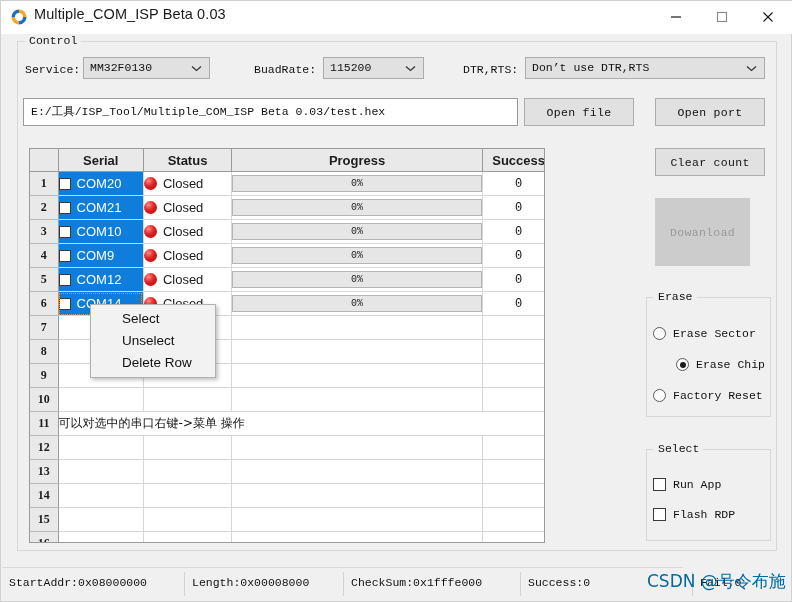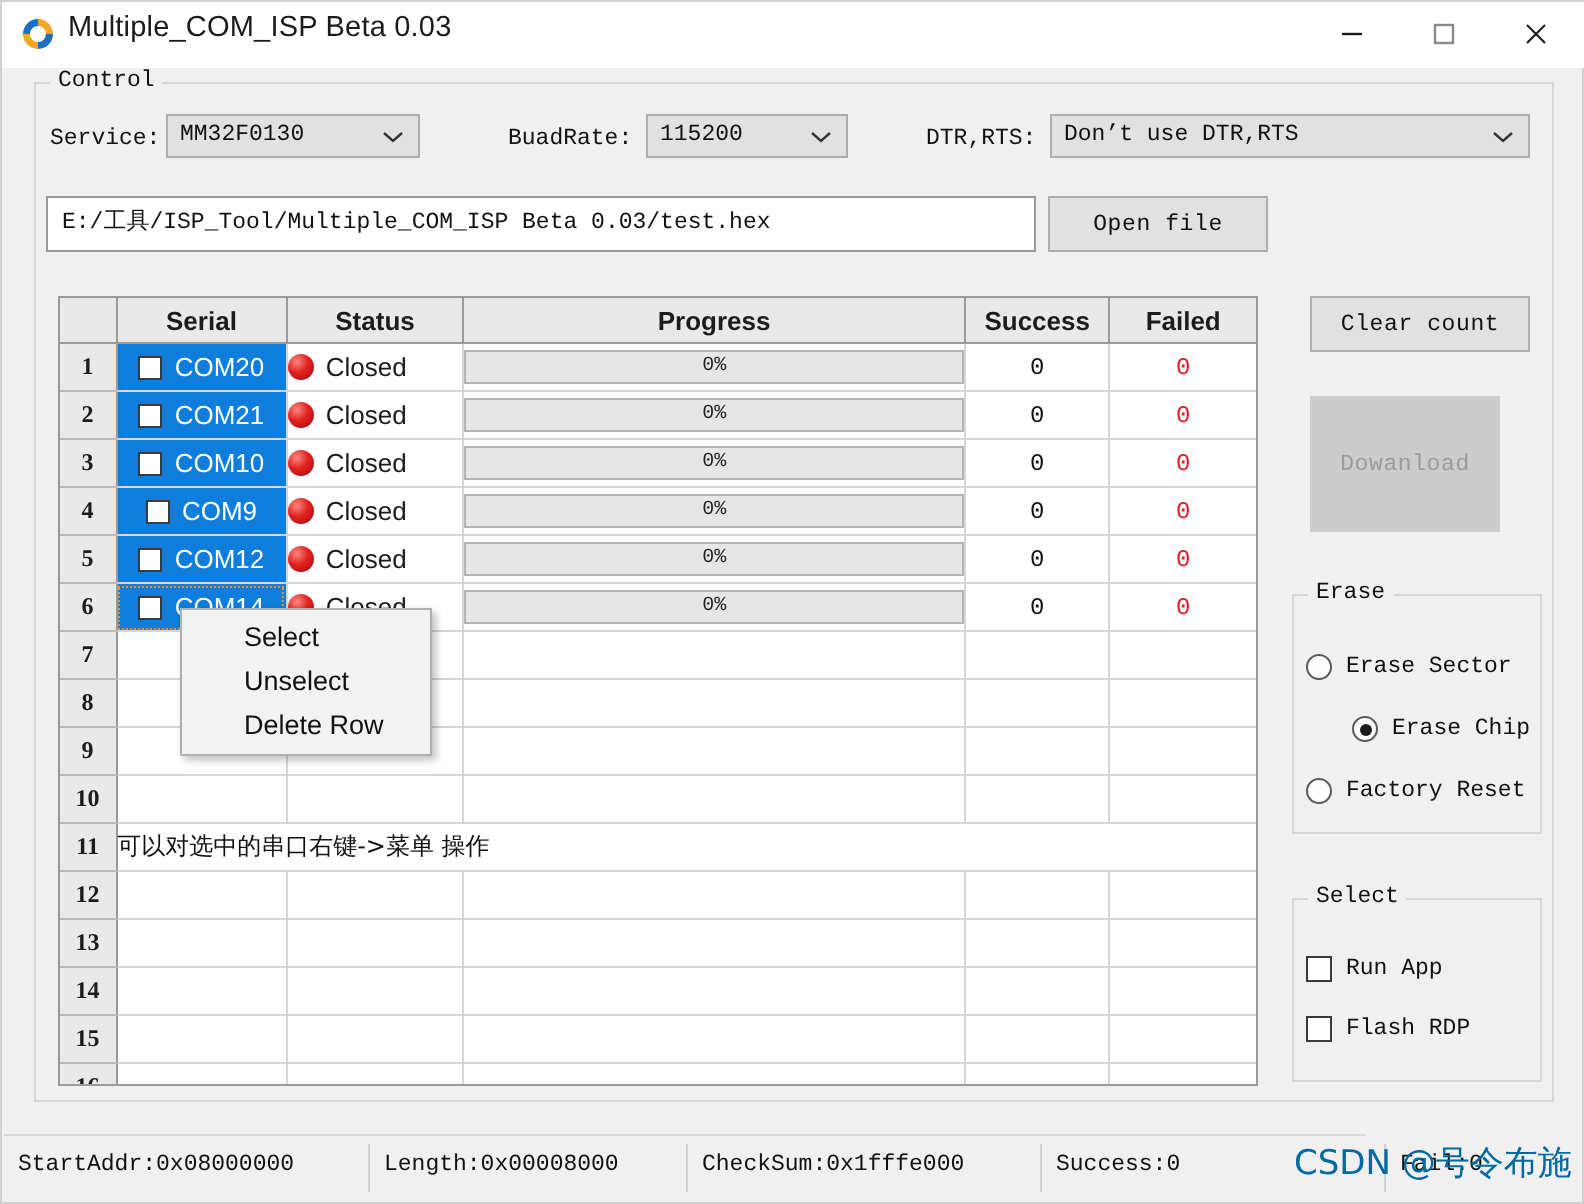--- a/index.html
+++ b/index.html
@@ -141,21 +141,21 @@
   .btn.disabled {
     background: #cccccc;
     border: 1px solid #cccccc;
     color: #9a9a9a;
   }
 
   
   #grid {
     position: absolute;
     left: 28px; top: 147px;
-    width: 600px; height: 395px;
+    width: 516px; height: 395px;
     background: #ffffff;
     border: 1px solid #9a9a9a;
     box-sizing: border-box;
     overflow: hidden;
   }
   table.grid {
     border-collapse: collapse;
     width: 598px;
     table-layout: fixed;
     font-family: "Liberation Sans", sans-serif;
@@ -183,21 +183,21 @@
   table.grid td.rownum {
     background: #e9e9e9;
     border-right: 1px solid #9a9a9a;
     border-bottom: 1px solid #b9b9b9;
     text-align: center;
     font-family: "Liberation Serif", serif;
     font-size: 12px;
     font-weight: bold;
     color: #1c1c1c;
   }
-  td.serial-cell { position: relative; padding-left: 4px; text-align: center; }
+  td.serial-cell { position: relative; padding-left: 4px; }
   td.serial-cell.selected { background: #0f7ddb; }
   td.serial-cell .cbx {
     display: inline-block;
     width: 12px; height: 12px;
     background: #ffffff;
     border: 1px solid #3a3a3a;
     vertical-align: middle;
     margin-right: 6px;
     box-sizing: border-box;
   }
@@ -431,20 +431,21 @@
     <span class="arrow">
       <svg width="11" height="7" viewBox="0 0 11 7">
           <polyline points="1,1.5 5.5,5.5 10,1.5" fill="none" stroke="#333" stroke-width="1.2"></polyline>
         </svg>
     </span>
   </div>
 
   <div class="textbox" style="left:22px; top:97px; width:495px; height:28px;">E:/工具/ISP_Tool/Multiple_COM_ISP Beta 0.03/test.hex</div>
 
   <div class="btn" style="left:523px; top:97px; width:110px; height:28px;">Open file</div>
+  <div class="btn" style="left:654px; top:97px; width:110px; height:28px;">Open port</div>
 
   <div class="btn" style="left:654px; top:147px; width:110px; height:28px;">Clear count</div>
   <div class="btn disabled" style="left:654px; top:197px; width:95px; height:68px;">Dowanload</div>
 
   <div id="grid">
     <table class="grid">
       <colgroup>
         <col style="width:28px">
           <col style="width:85px">
           <col style="width:88px">

